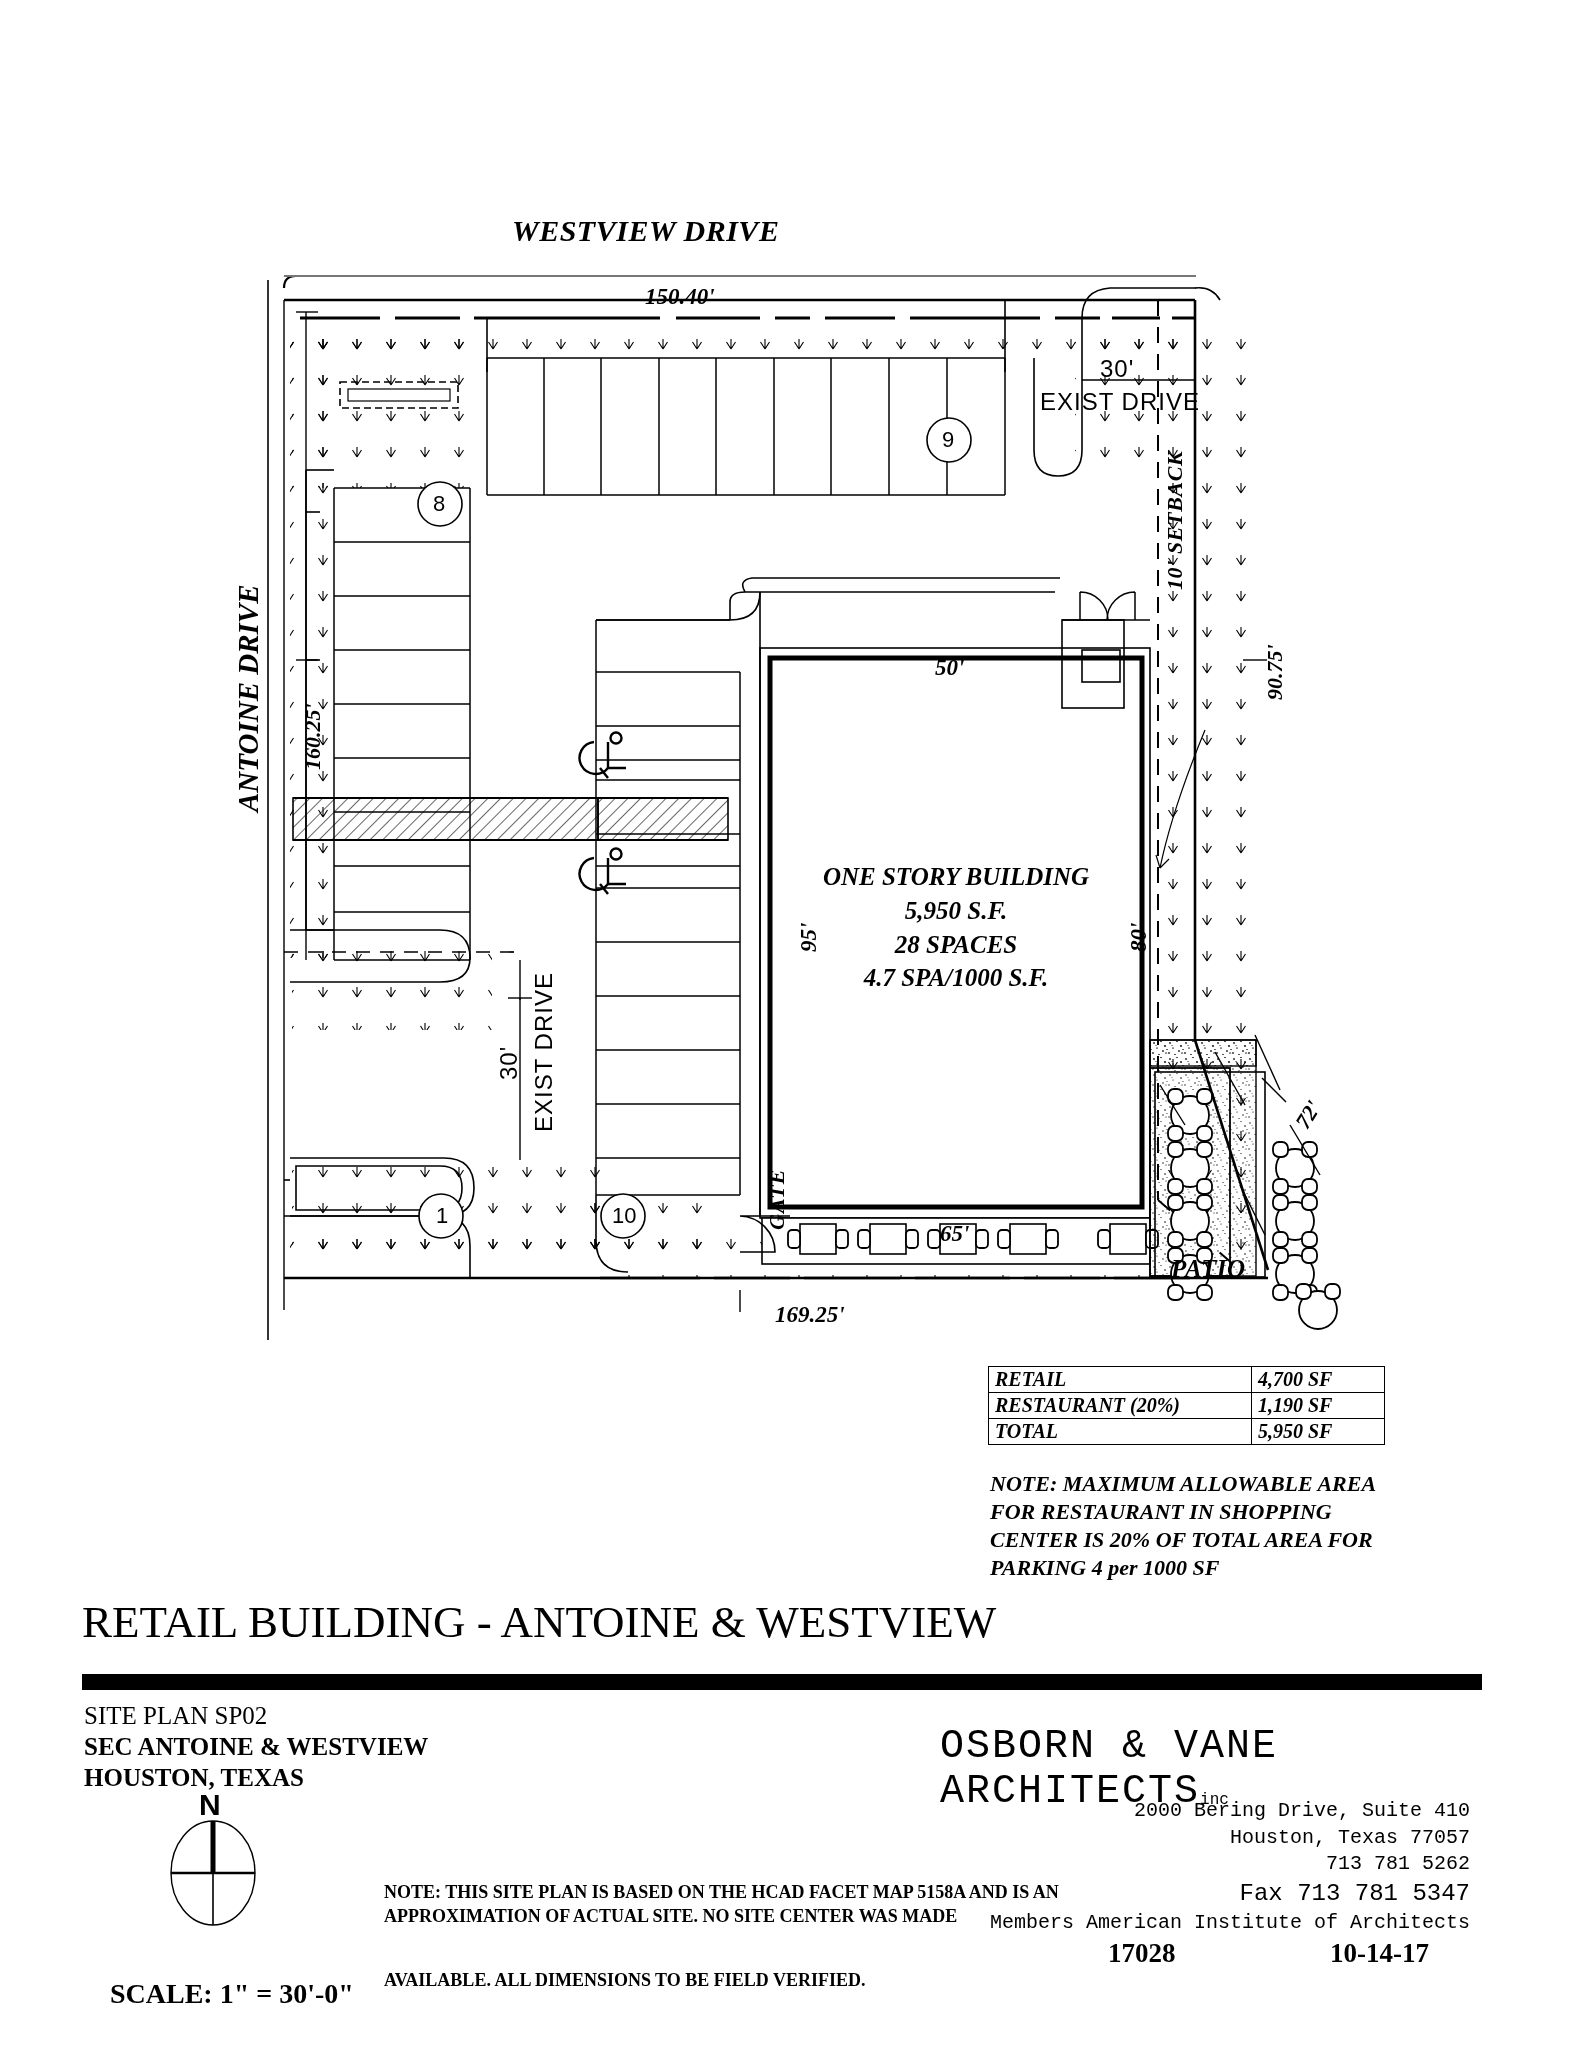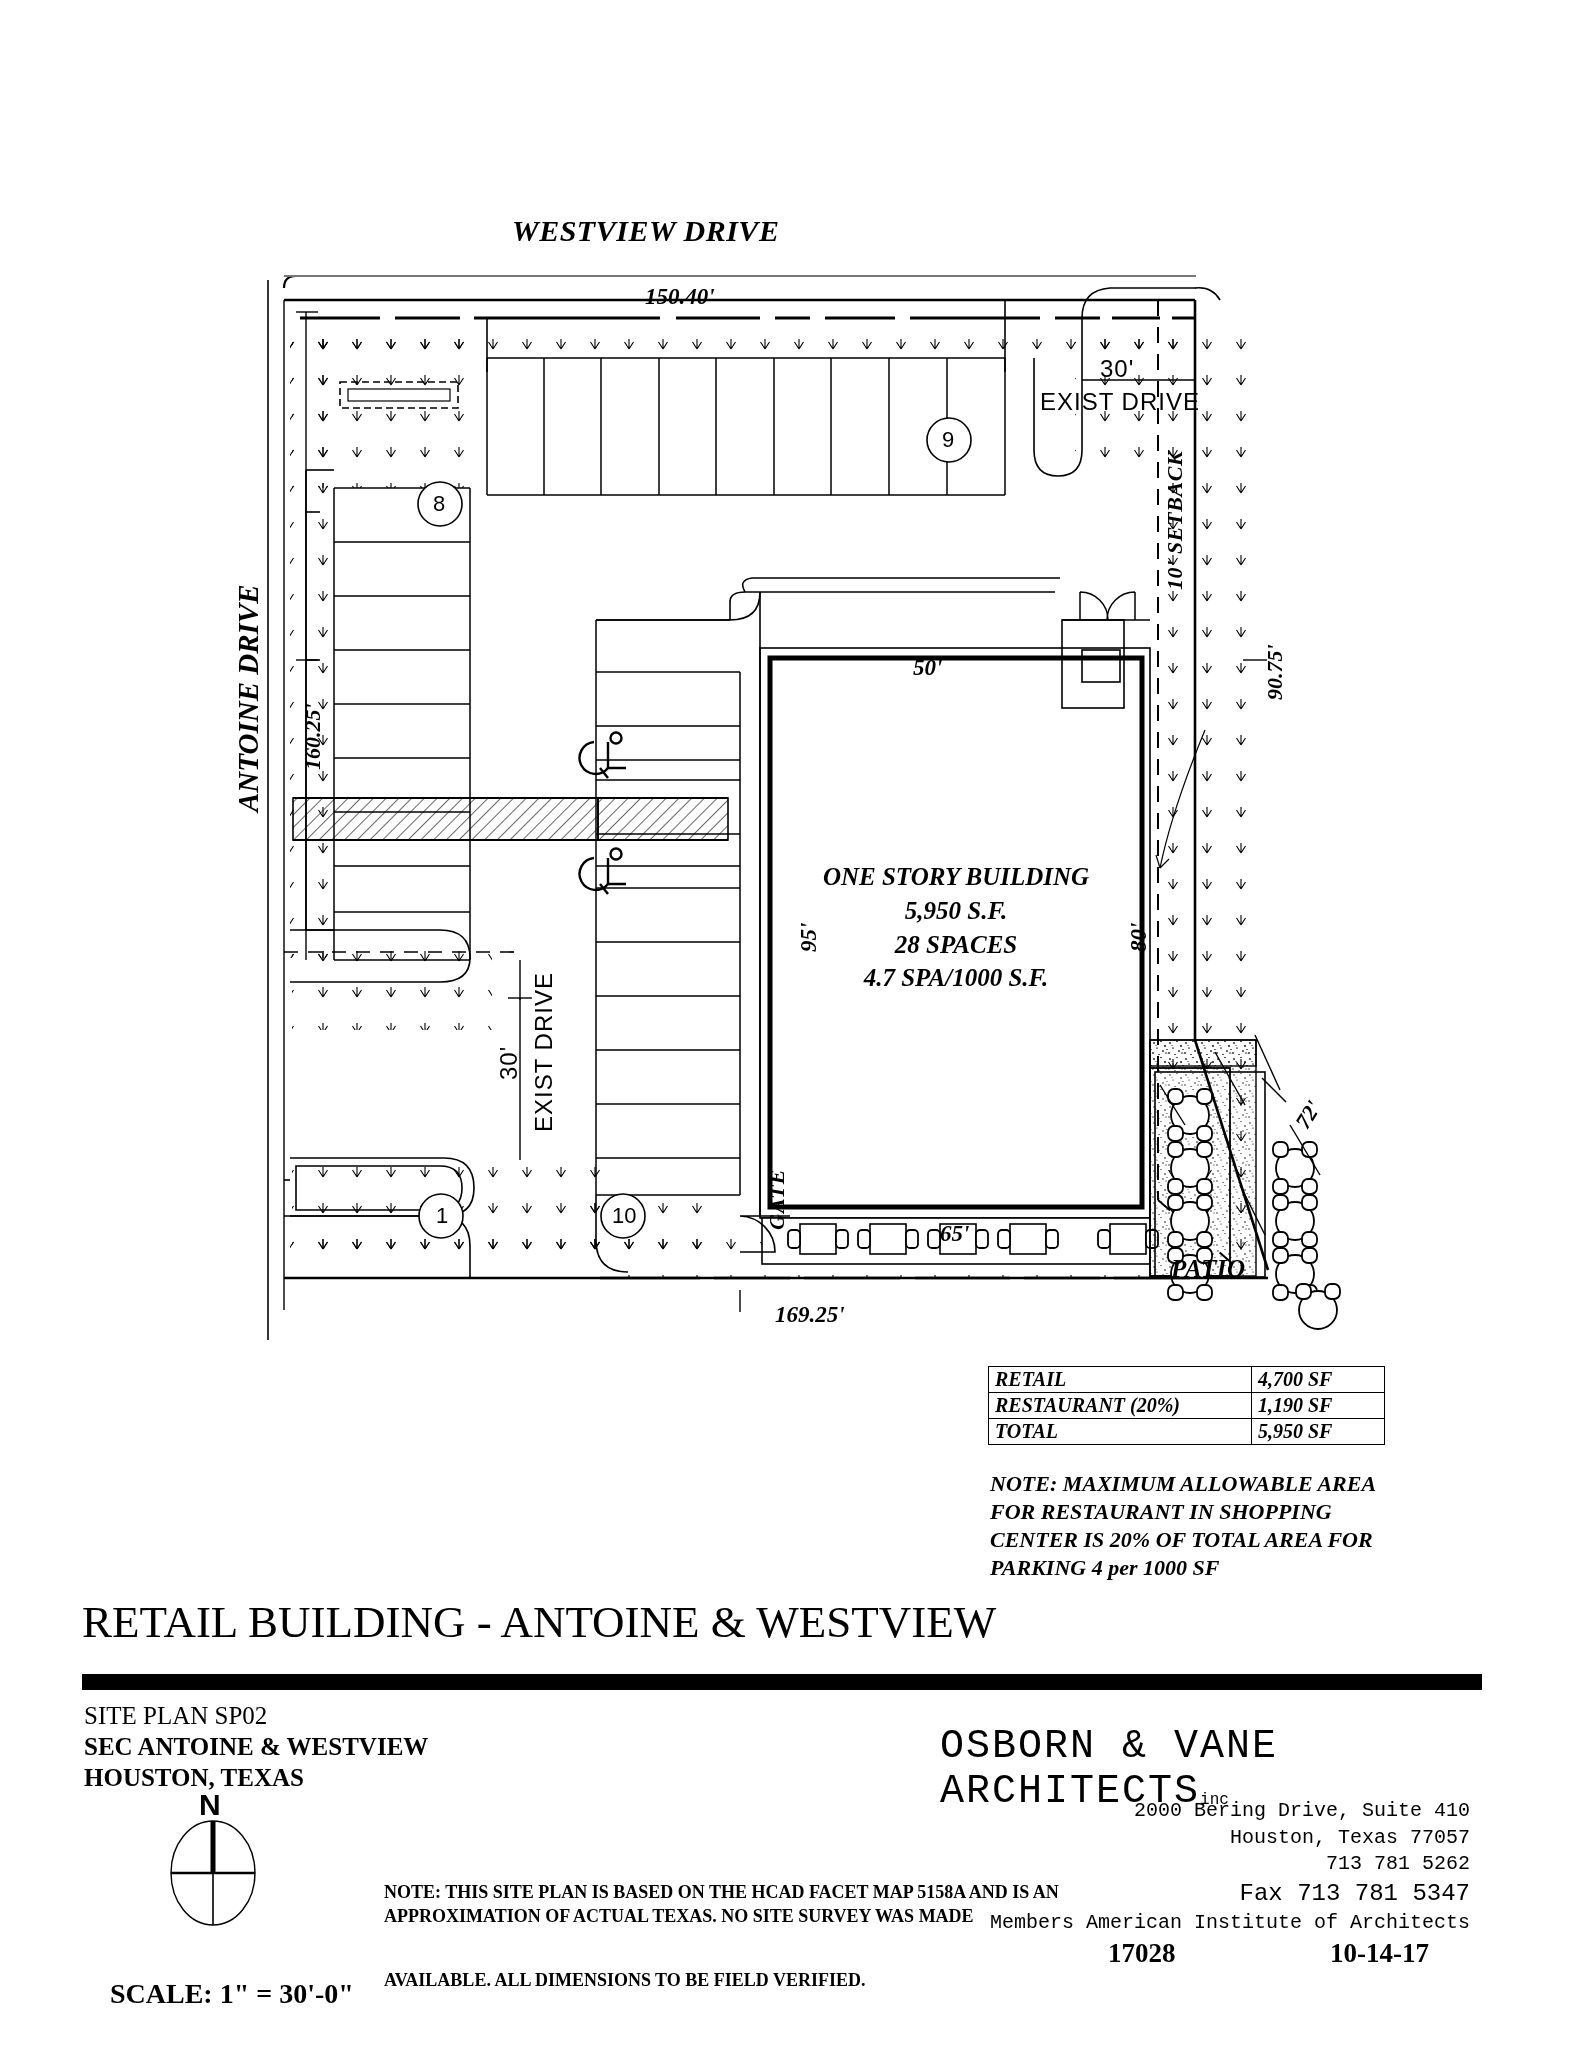--- a/index.html
+++ b/index.html
@@ -441,21 +441,21 @@
     <div class="it rot90" style="font-size:22px;letter-spacing:.6px;">10' SETBACK</div>
   </div>
 
   <div class="abs" style="left:495px;top:1080px;">
     <div class="sans rot90" style="font-size:24px;letter-spacing:1px;">30'</div>
   </div>
   <div class="abs" style="left:530px;top:1132px;">
     <div class="sans rot90" style="font-size:24px;letter-spacing:1px;">EXIST  DRIVE</div>
   </div>
 
-  <div class="abs it" style="left:913px;top:655px;font-size:23px;">50'</div>
+  <div class="abs it" style="left:935px;top:655px;font-size:23px;">50'</div>
   <div class="abs" style="left:796px;top:952px;">
     <div class="it rot90" style="font-size:23px;">95'</div>
   </div>
   <div class="abs" style="left:1126px;top:952px;">
     <div class="it rot90" style="font-size:23px;">80'</div>
   </div>
   <div class="abs it" style="left:940px;top:1183px;font-size:23px;margin-top:38px;">65'</div>
 
   <div class="abs" style="left:772px;top:860px;width:368px;text-align:center;">
     <div class="it" style="font-size:25px;line-height:1.35;">ONE STORY BUILDING</div>
@@ -518,21 +518,21 @@
       <line x1="65" y1="26" x2="65" y2="78" stroke="#000" stroke-width="5"></line>
       <line x1="23" y1="78" x2="107" y2="78" stroke="#000" stroke-width="2.4"></line>
     </svg>
   </div>
   <div class="abs" style="left:199px;top:1788px;font-size:30px;font-weight:bold;font-family:'Liberation Sans',sans-serif;">N</div>
 
   <div class="abs" style="left:110px;top:1978px;font-size:28px;font-weight:bold;">SCALE: 1" = 30'-0"</div>
 
   <div class="abs nolead" style="left:384px;top:1880px;">
     <div style="font-size:18px;line-height:1.34;font-weight:bold;">NOTE: THIS SITE PLAN IS BASED ON THE HCAD FACET MAP 5158A AND IS AN</div>
-    <div style="font-size:18px;line-height:1.34;font-weight:bold;">APPROXIMATION OF ACTUAL TEXAS. NO SITE SURVEY WAS MADE</div>
+    <div style="font-size:18px;line-height:1.34;font-weight:bold;">APPROXIMATION OF ACTUAL SITE. NO SITE CENTER WAS MADE</div>
     <div style="font-size:18px;line-height:1.34;font-weight:bold;margin-top:40px;">AVAILABLE. ALL DIMENSIONS TO BE FIELD VERIFIED.</div>
   </div>
 
   <div class="abs" style="left:940px;top:1724px;">
     <span class="mono" style="font-size:40px;letter-spacing:2px;">OSBORN  &amp;  VANE  ARCHITECTS</span><span class="mono" style="font-size:16px;vertical-align:-2px;">inc</span>
   </div>
 
   <div class="abs nolead mono" style="left:740px;top:1798px;width:730px;text-align:right;">
     <div style="font-size:20px;line-height:1.33;">2000 Bering Drive, Suite 410</div>
     <div style="font-size:20px;line-height:1.33;">Houston, Texas 77057</div>

